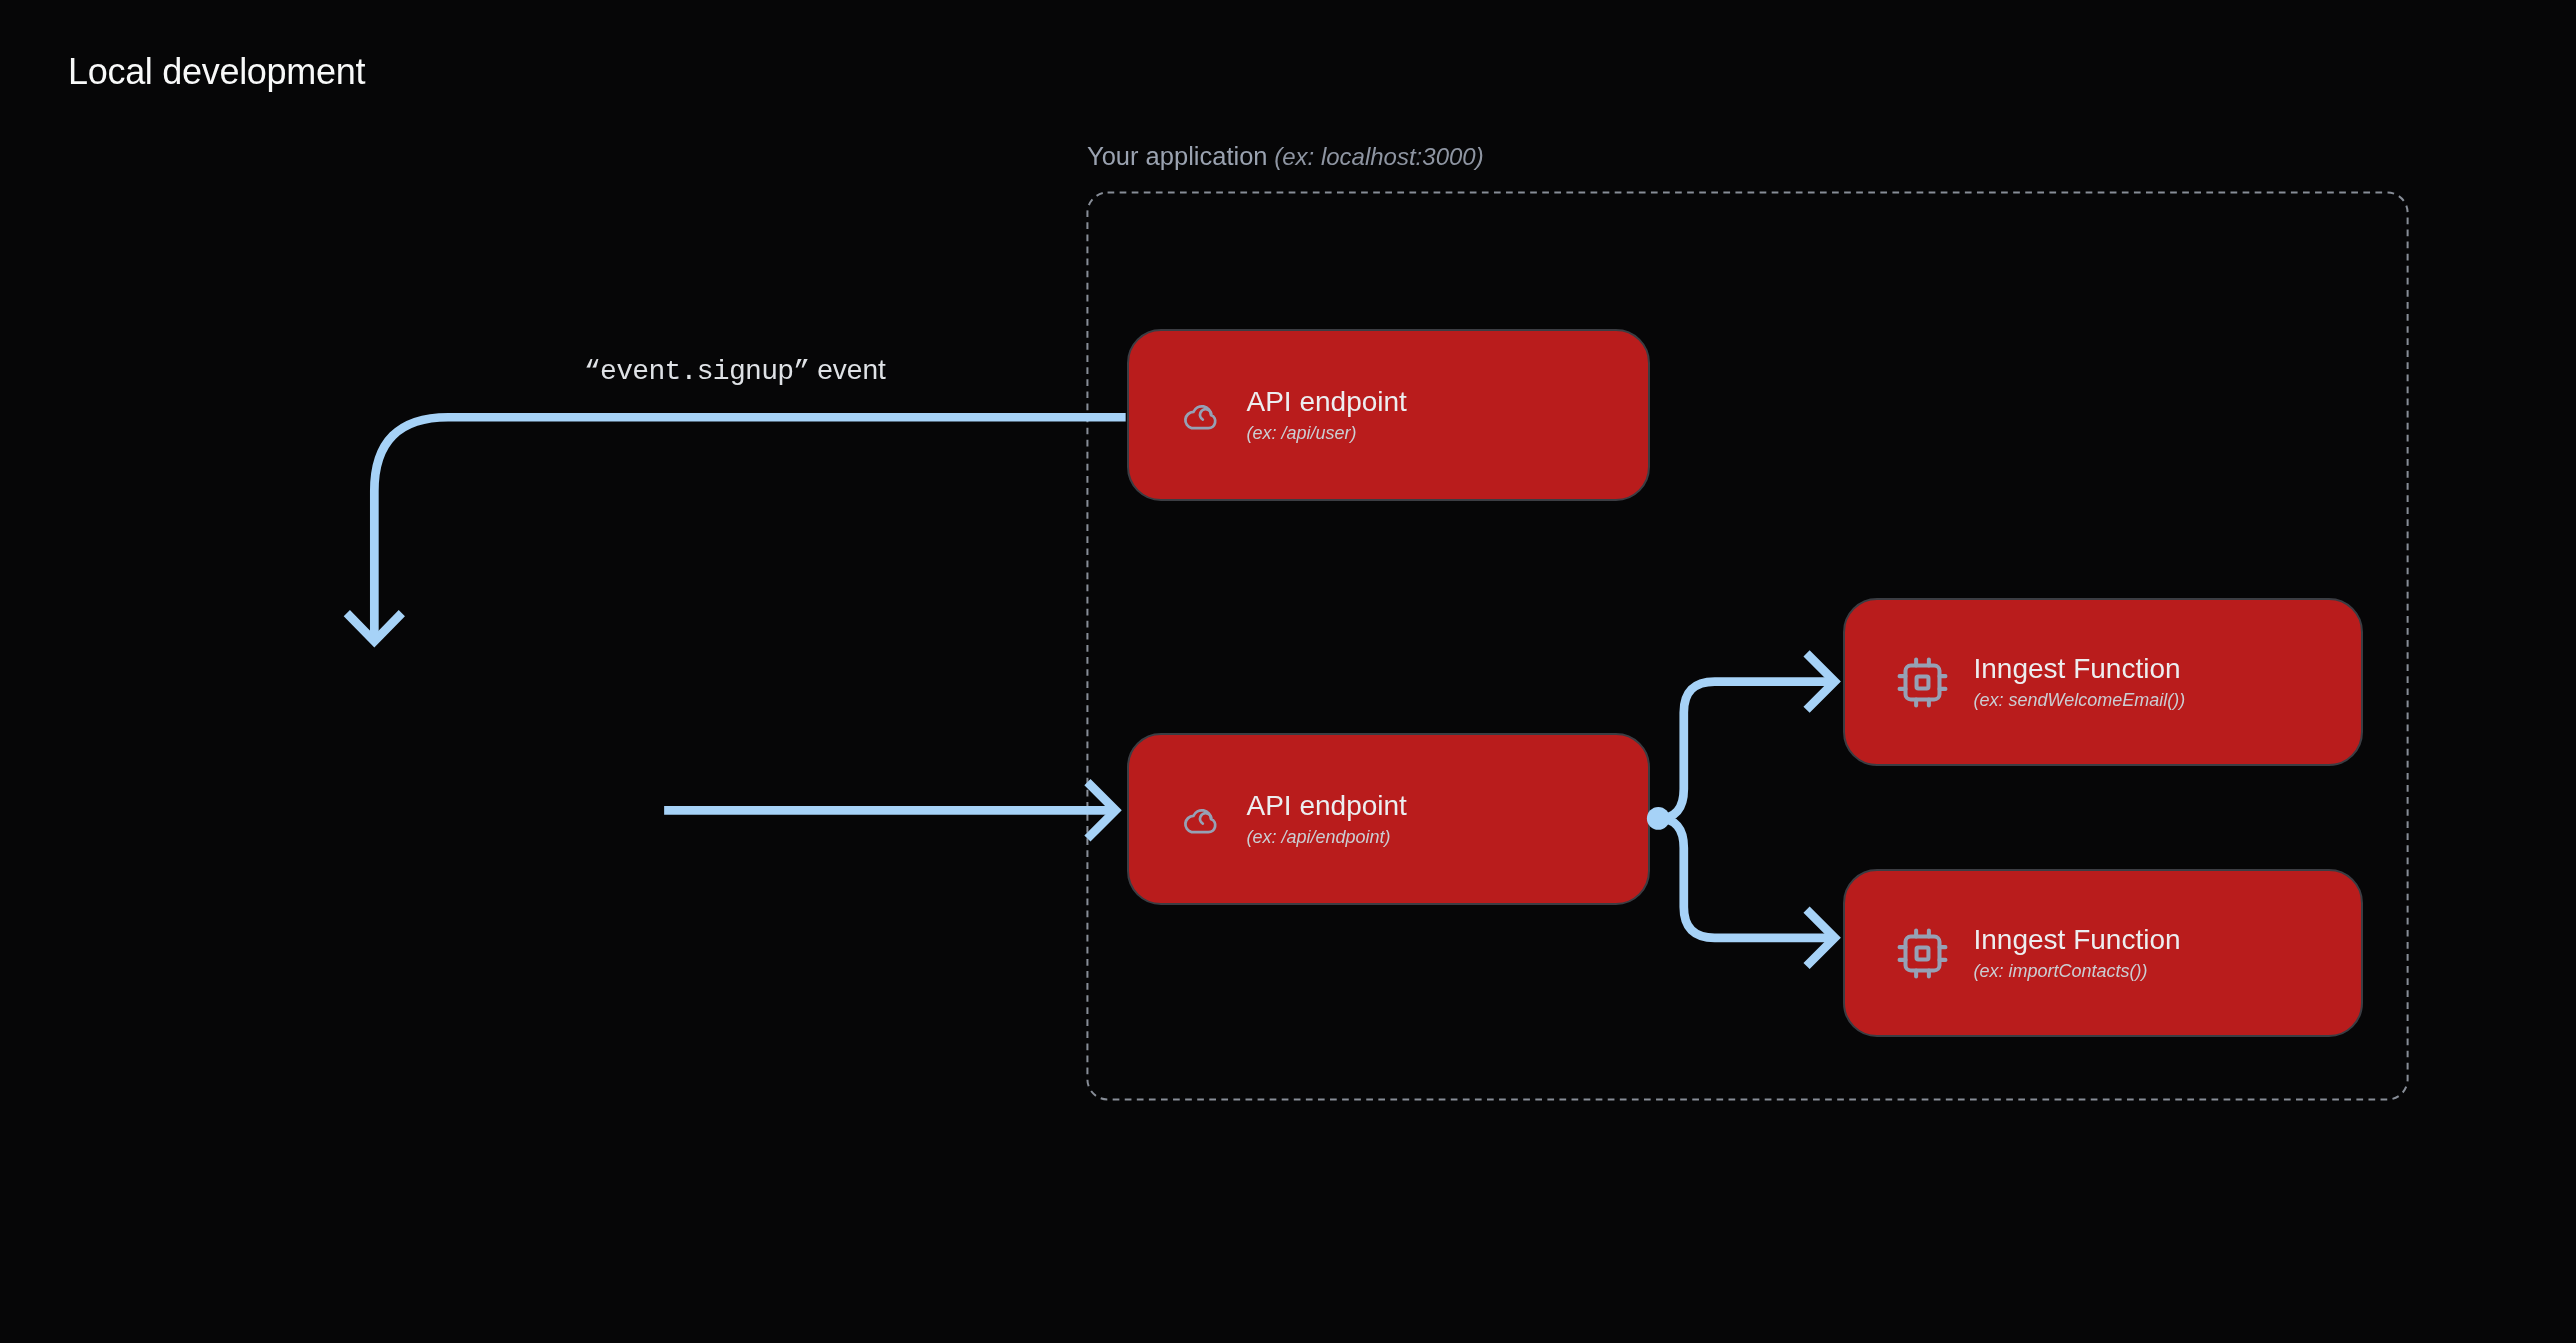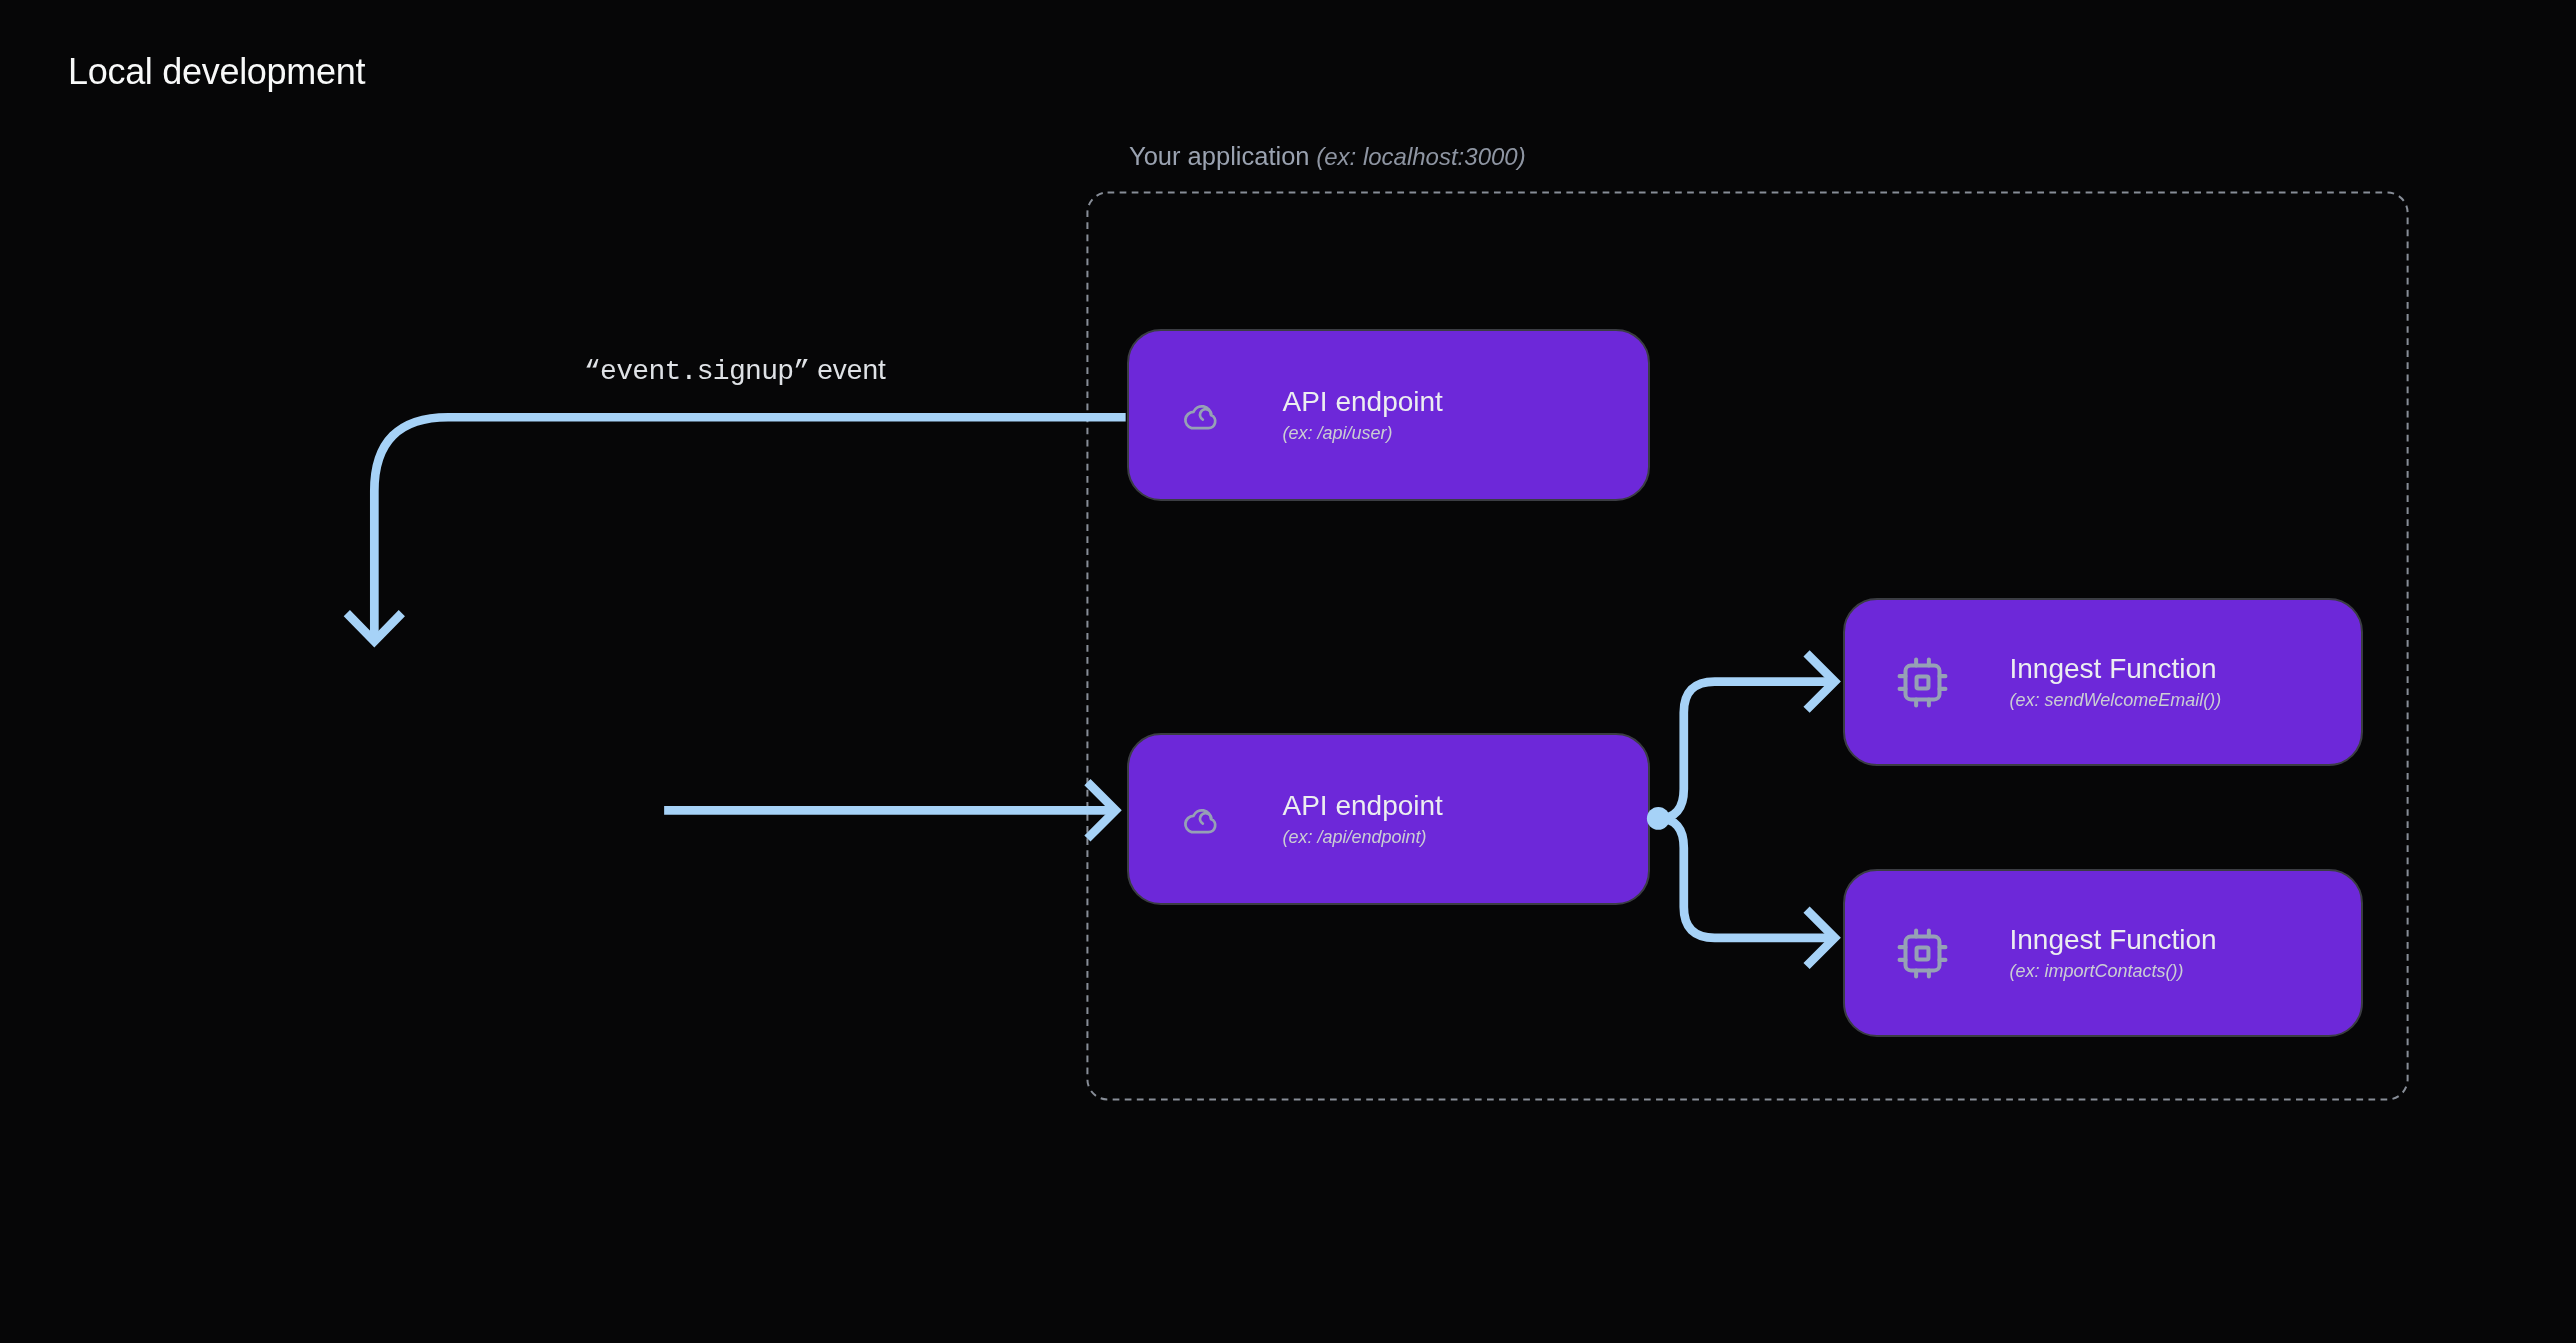--- a/index.html
+++ b/index.html
@@ -24,21 +24,21 @@
     font-size: 36px;
     line-height: 1.1;
     font-weight: 400;
     letter-spacing: -0.3px;
     color: #f8f9f9;
   }
 
   
   .group-label {
     position: absolute;
-    left: 1129px;
+    left: 1087px;
     top: 142px;
     white-space: nowrap;
     color: #9aa2b0;
     font-size: 25.5px;
   }
   .group-label .note {
     font-style: italic;
     font-size: 24px;
     color: #8e95a2;
     margin-left: 6.7px;
@@ -56,28 +56,27 @@
   .event-label .code {
     font-family: "Liberation Mono", "DejaVu Sans Mono", monospace;
     font-size: 28px;
     letter-spacing: -0.7px;
   }
 
   
   .node {
     position: absolute;
     box-sizing: border-box;
-    background: #6d28d9;
+    background: #b91c1c;
     border: 2px solid #3b3d43;
     border-radius: 34px;
     display: flex;
     align-items: center;
     padding-left: 52px;
     z-index: 1;
-    gap: 36px;
   }
   .node .icon {
     flex: 0 0 auto;
     display: flex;
     align-items: center;
     justify-content: center;
     margin-right: 25.5px;
     color: #96a1b5;
   }
   .node .txt { display: flex; flex-direction: column; }

